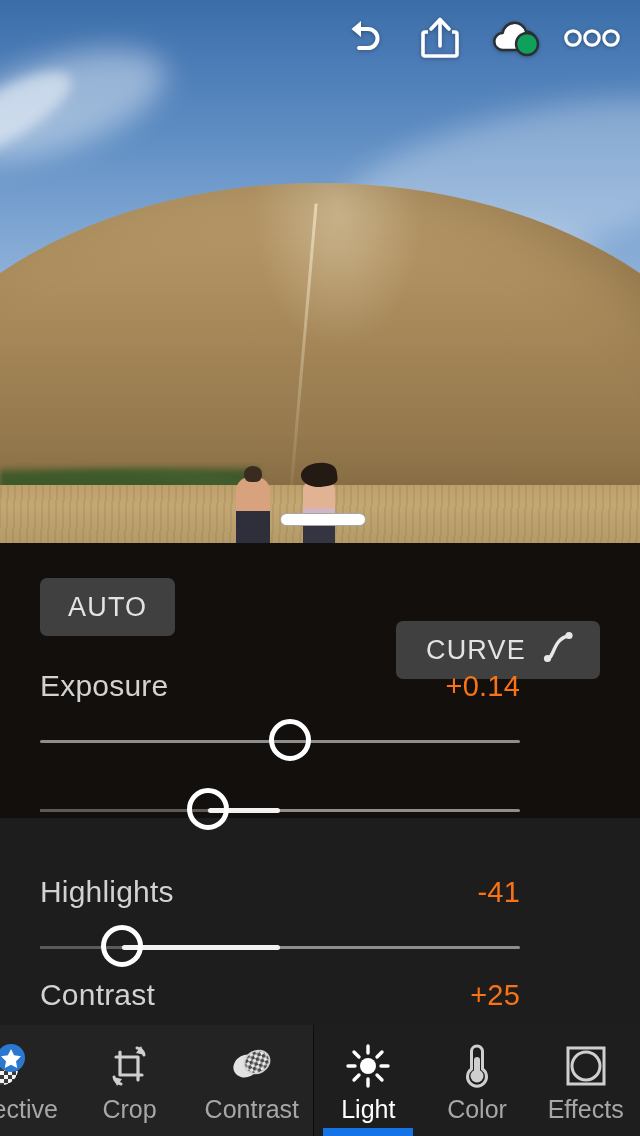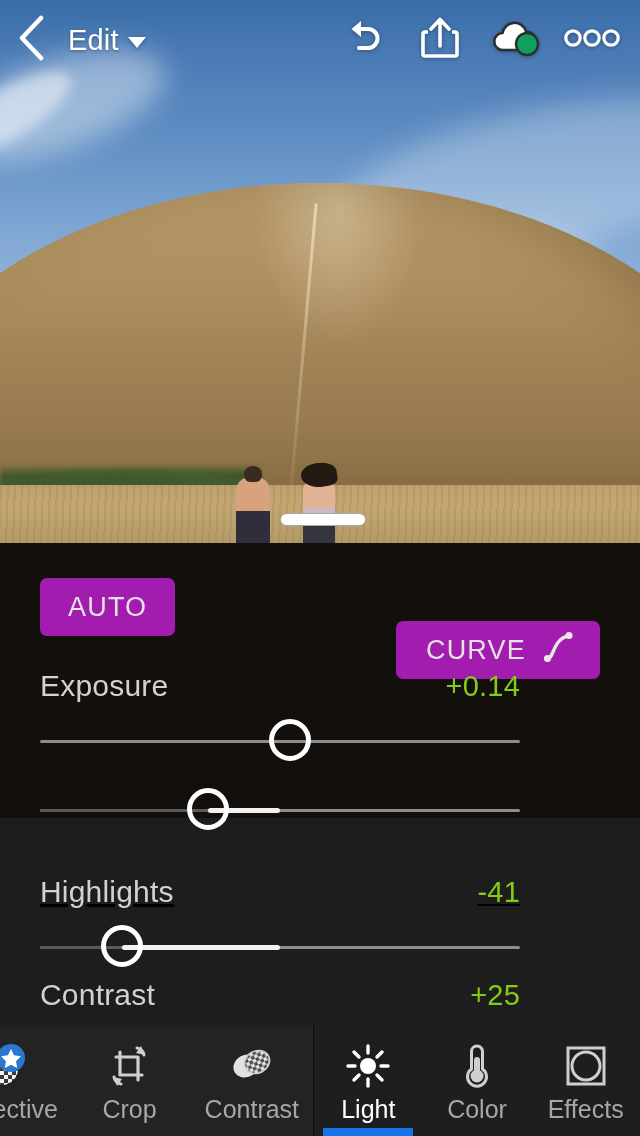--- a/index.html
+++ b/index.html
@@ -133,32 +133,32 @@
     background:#1d1d1d;
   }
   .panel-inner { position:absolute; left:0; top:0; width:640px; height:593px; }
 
   .btn-row {
     position:absolute; left:0; top:35px; width:640px;
     display:flex; justify-content:space-between;
     padding:0 40px;
   }
   .pill {
-    background:#a21caf; border-radius:7px;
+    background:#404040; border-radius:7px;
     height:58px; display:flex; align-items:center; gap:16px;
     padding:0 28px;
     color:#e3e3e3; font-size:27px; letter-spacing:1.2px;
   }
   .pill.curve { padding:0 24px 0 30px;margin-top:43px; }
 
   .slider-block { position:absolute; left:0; width:560px; padding:0 40px; }
-  .sb1 { top:126px; } .sb2 { top:229px; } .sb3 { top:332px;text-decoration:underline; } .sb4 { top:435px; }
+  .sb1 { top:126px; } .sb2 { top:229px; } .sb3 { top:332px; } .sb4 { top:435px; }
   .sl-head { display:flex; justify-content:space-between; align-items:baseline; }
   .sl-name { color:#d2d2d2; font-size:30px; letter-spacing:.2px; }
-  .sl-val  { color:#84cc16; font-size:29px; letter-spacing:.2px; }
+  .sl-val  { color:#f97316; font-size:29px; letter-spacing:.2px; }
   .track-wrap { position:relative; height:44px; margin-top:16px; }
   .track {
     position:absolute; left:0; top:21px; width:100%; height:3px;
     background:#8d8d8d; border-radius:2px;
   }
   .track-dim { position:absolute; top:21px; height:3px; background:#5a5a5a; border-radius:2px; }
   .fill {
     position:absolute; top:20px; height:5px;
     background:#f2f2f2; border-radius:3px;
   }
@@ -210,33 +210,20 @@
     <div class="hill"></div>
     <div class="bushes"></div>
     <div class="field">
       <div class="person p-man"></div>
       <div class="person p-woman"></div>
     </div>
     <div class="white-bar"></div>
   </div>
 
   <div class="topbar">
-    <div class="tb-left">
-      <div class="back-btn">
-        <span>
-          <svg width="30" height="46" viewBox="0 0 30 46">
-            <path d="M25 3 L6 23 L25 43" fill="none" stroke="#fff" stroke-width="4.5" stroke-linecap="round" stroke-linejoin="round"></path>
-          </svg>
-        </span>
-      </div>
-      <div class="edit-chip">
-        <span class="edit-label">Edit</span>
-        <span class="caret"></span>
-      </div>
-    </div>
 
     <div class="tb-right">
       <div class="tb-icon">
         <span>
           <svg width="44" height="40" viewBox="0 0 44 40">
             <path d="M13 11 H26 a9.5 9.5 0 0 1 0 19 H17" fill="none" stroke="#fff" stroke-width="4" stroke-linecap="round"></path>
             <path d="M19 3 L9.5 11 L19 19 Z" fill="#fff"></path>
           </svg>
         </span>
       </div>

